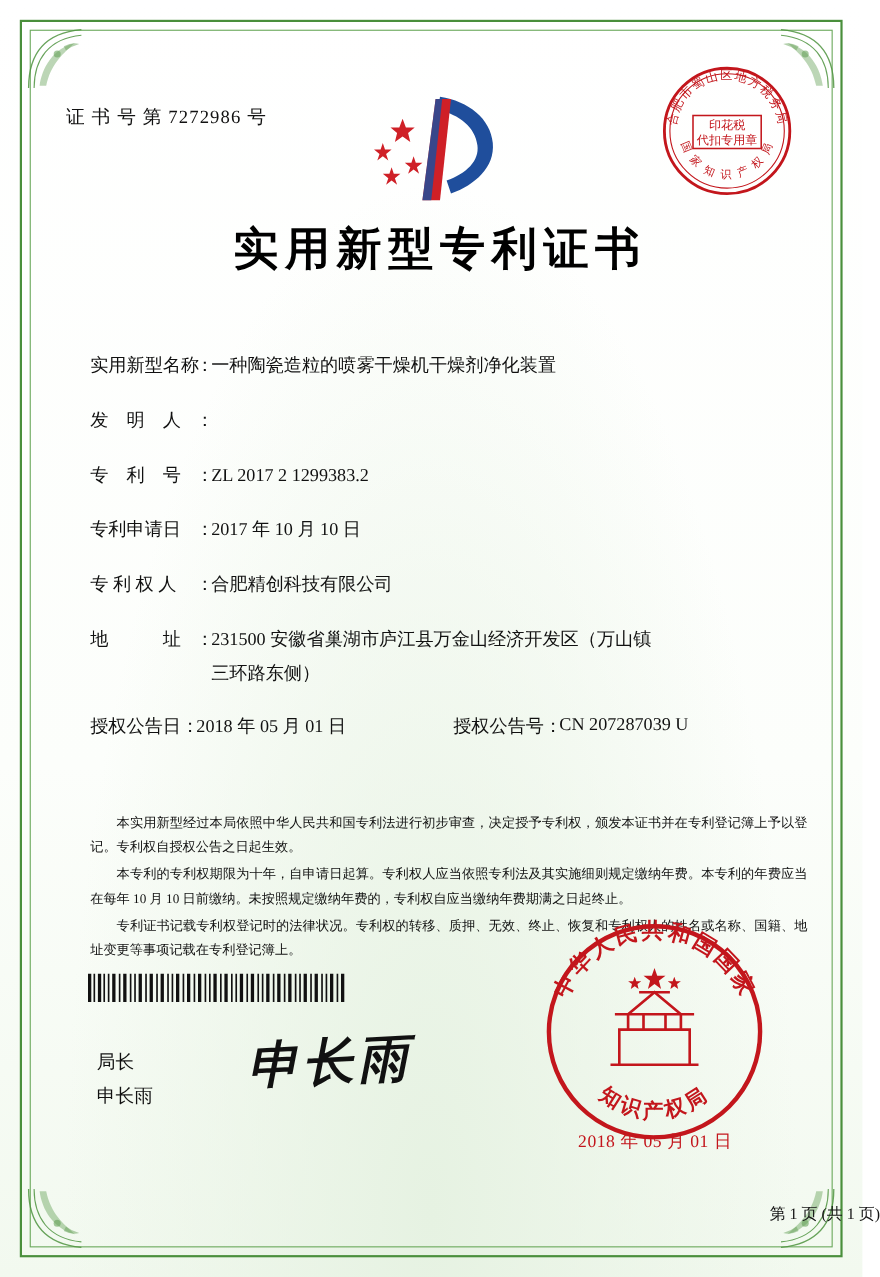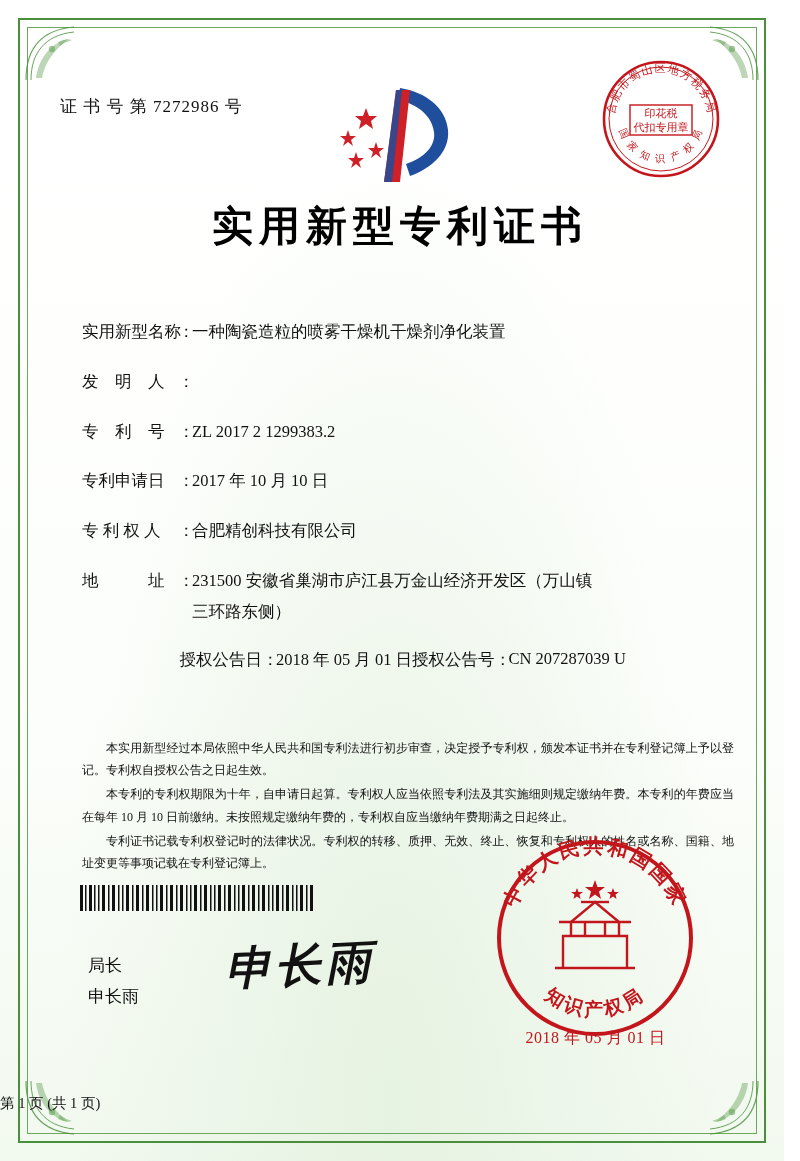--- a/index.html
+++ b/index.html
@@ -109,21 +109,21 @@
     white-space: nowrap;
   }
   .f-colon { width: 14px; flex: 0 0 14px; }
   .f-value { flex: 1 1 auto; }
   .f-value .line2 { display: block; margin-top: 6px; }
 
   .two-col {
     display: flex;
     margin-bottom: 16px;
   }
-  .two-col .col-left { width: 330px; flex: 0 0 330px; display: flex; justify-content: flex-end; }
+  .two-col .col-left { width: 330px; flex: 0 0 330px; display: flex; }
   .two-col .col-right { flex: 1 1 auto; display: flex; }
   .two-col .lbl { white-space: nowrap; }
 
   .paragraphs {
     position: absolute;
     left: 22px;
     top: 687px;
     width: 652px;
     font-size: 12px;
     line-height: 1.85;
@@ -180,21 +180,21 @@
     font-size: 16px;
     color: #c3161c;
     letter-spacing: .5px;
   }
 
   .footer {
     position: absolute;
     left: 0;
     bottom: 48px;
     width: 800px;
-    text-align: left;
+    text-align: right;
     font-size: 14.5px;
     color: #111;
   }
 </style>
 </head>
 <body>
 
 <div class="page">
 
   <div class="border-outer"></div>

